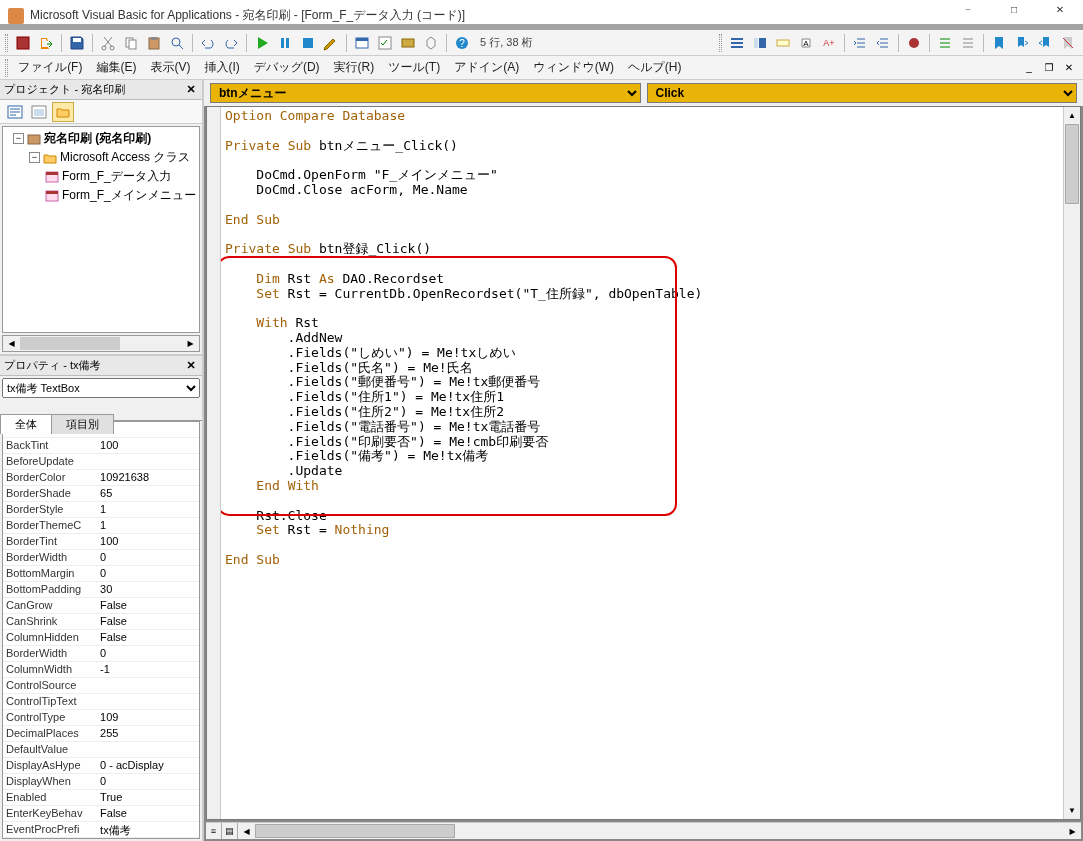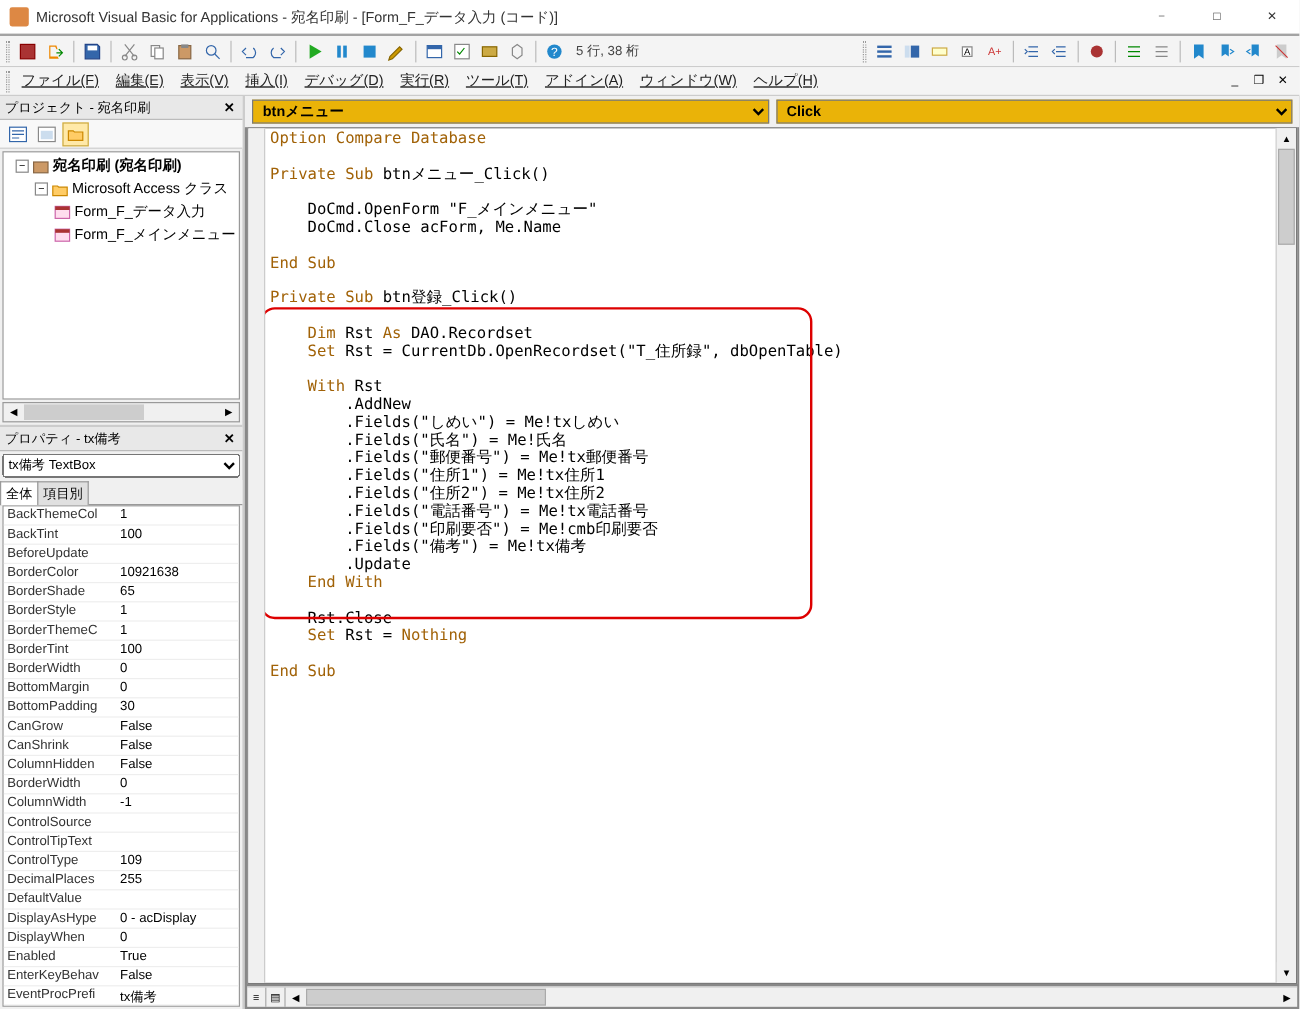--- a/index.html
+++ b/index.html
@@ -1,47 +1,47 @@
 <!DOCTYPE html>
 <html><head>
 <meta charset="utf-8">
 <style>
 * { box-sizing: border-box; margin: 0; padding: 0; }
 body { font-family: "MS UI Gothic", "Meiryo", sans-serif; font-size: 12px; background: #f0f0f0; width: 1083px; height: 841px; overflow: hidden; display: flex; flex-direction: column; }
-.titlebar { height: 30px; background: #fff; display: flex; align-items: center; padding: 0 0 0 8px; border-bottom: 2px solid #a3a3a3; }
+.titlebar { height: 30px; background: #fff; display: flex; align-items: flex-end; padding: 0 0 0 8px; border-bottom: 6px solid #a3a3a3; }
 .titlebar .app-icon { width: 16px; height: 16px; margin-right: 6px; background: #d84; border-radius: 2px; }
 .titlebar .title-text { flex: 1; font-size: 12px; color: #333; }
 .titlebar .win-btn { width: 46px; height: 30px; display: flex; align-items: center; justify-content: center; font-family: "Segoe UI Symbol"; font-size: 10px; color: #333; }
 .toolbar-row { height: 26px; background: #f4f4f4; border-bottom: 1px solid #ccc; display: flex; align-items: center; padding: 0 4px; gap: 1px; }
 .tb-sep { width: 1px; height: 18px; background: #bbb; margin: 0 3px; }
 .tb-grip { width: 3px; height: 18px; border-left: 1px dotted #999; border-right: 1px dotted #999; margin: 0 3px 0 1px; }
 .tb-btn { width: 22px; height: 22px; display: flex; align-items: center; justify-content: center; border-radius: 2px; }
 .tb-btn svg { width: 16px; height: 16px; }
 .cursorpos { font-size: 11px; color: #444; padding: 0 6px; }
-.menubar { height: 24px; background: #f4f4f4; border-bottom: 1px solid #ccc; display: flex; align-items: center; padding: 0 4px; position: relative; text-decoration: underline; }
+.menubar { height: 24px; background: #f4f4f4; border-bottom: 1px solid #ccc; display: flex; align-items: center; padding: 0 4px; position: relative; }
 .menubar .m-item { padding: 3px 7px; font-size: 12px; color: #222; }
 .mdi-controls { position: absolute; right: 4px; top: 2px; display: flex; gap: 0; }
 .mdi-controls .mdi-btn { width: 20px; height: 18px; display: flex; align-items: center; justify-content: center; font-size: 10px; }
 .main { flex: 1; display: flex; overflow: hidden; }
 .left-col { width: 204px; display: flex; flex-direction: column; border-right: 2px solid #ccc; background: #f0f0f0; }
 .panel-title { background: #e8e8e8; height: 20px; display: flex; align-items: center; padding: 0 4px; border-bottom: 1px solid #bbb; font-size: 11px; position: relative; }
 .panel-title .close-x { position: absolute; right: 2px; top: 0; width: 18px; height: 18px; display: flex; align-items: center; justify-content: center; font-weight: bold; }
 .proj-toolbar { height: 24px; background: #f8f8f8; border-bottom: 1px solid #ccc; display: flex; align-items: center; padding: 0 4px; gap: 2px; }
 .proj-toolbar .pt-btn { width: 22px; height: 20px; display: flex; align-items: center; justify-content: center; }
 .tree { flex: 1; background: #fff; border: 1px solid #999; margin: 2px; overflow: auto; font-size: 12px; padding: 2px; min-height: 200px; }
 .tree-node { white-space: nowrap; padding: 1px 0; display: flex; align-items: center; }
 .tree-exp { display: inline-block; width: 11px; height: 11px; border: 1px solid #888; text-align: center; line-height: 9px; font-size: 9px; margin-right: 3px; cursor: pointer; }
 .tree-icon { width: 14px; height: 14px; margin-right: 3px; display: inline-block; }
 .tree .lvl1 { padding-left: 8px; }
 .tree .lvl2 { padding-left: 24px; }
 .tree .lvl3 { padding-left: 40px; }
 .prop-panel { flex: 1.2; display: flex; flex-direction: column; border-top: 2px solid #ccc; }
 .prop-select { margin: 2px; height: 20px; font-size: 11px; width: calc(100% - 4px); }
 .prop-tabs { display: flex; background: #f0f0f0; border-bottom: 1px solid #999; }
-.prop-tab { padding: 2px 4px; border: 1px solid #999; border-bottom: none; background: #fff; font-size: 11px; margin-right: -1px; position: relative; top: 1px; }
+.prop-tab { padding: 2px 14px; border: 1px solid #999; border-bottom: none; background: #fff; font-size: 11px; margin-right: -1px; position: relative; top: 14px; }
 .prop-tab.inactive { background: #e0e0e0; }
 .prop-grid { flex: 1; background: #fff; border: 1px solid #999; margin: 0 2px 2px 2px; overflow-y: scroll; font-size: 11px; }
 .prop-row { display: flex; border-bottom: 1px solid #eee; height: 16px; }
 .prop-name { width: 48%; padding: 1px 3px; color: #333; white-space: nowrap; overflow: hidden; }
 .prop-val { flex: 1; padding: 1px 3px; white-space: nowrap; overflow: hidden; }
 .right-col { flex: 1; display: flex; flex-direction: column; background: #888; }
 .code-dropdowns { display: flex; gap: 6px; padding: 3px 6px; background: #f0f0f0; }
 .code-dd { flex: 1; height: 20px; background: #eab308; border: 1px solid #7a7a7a; font-size: 12px; font-weight: bold; padding: 1px 4px; }
 .code-wrap { flex: 1; display: flex; background: #fff; margin: 0 2px 2px 2px; border: 1px solid #7a7a7a; position: relative; }
 .code-margin { width: 14px; background: #f0f0f0; border-right: 1px solid #ccc; }

